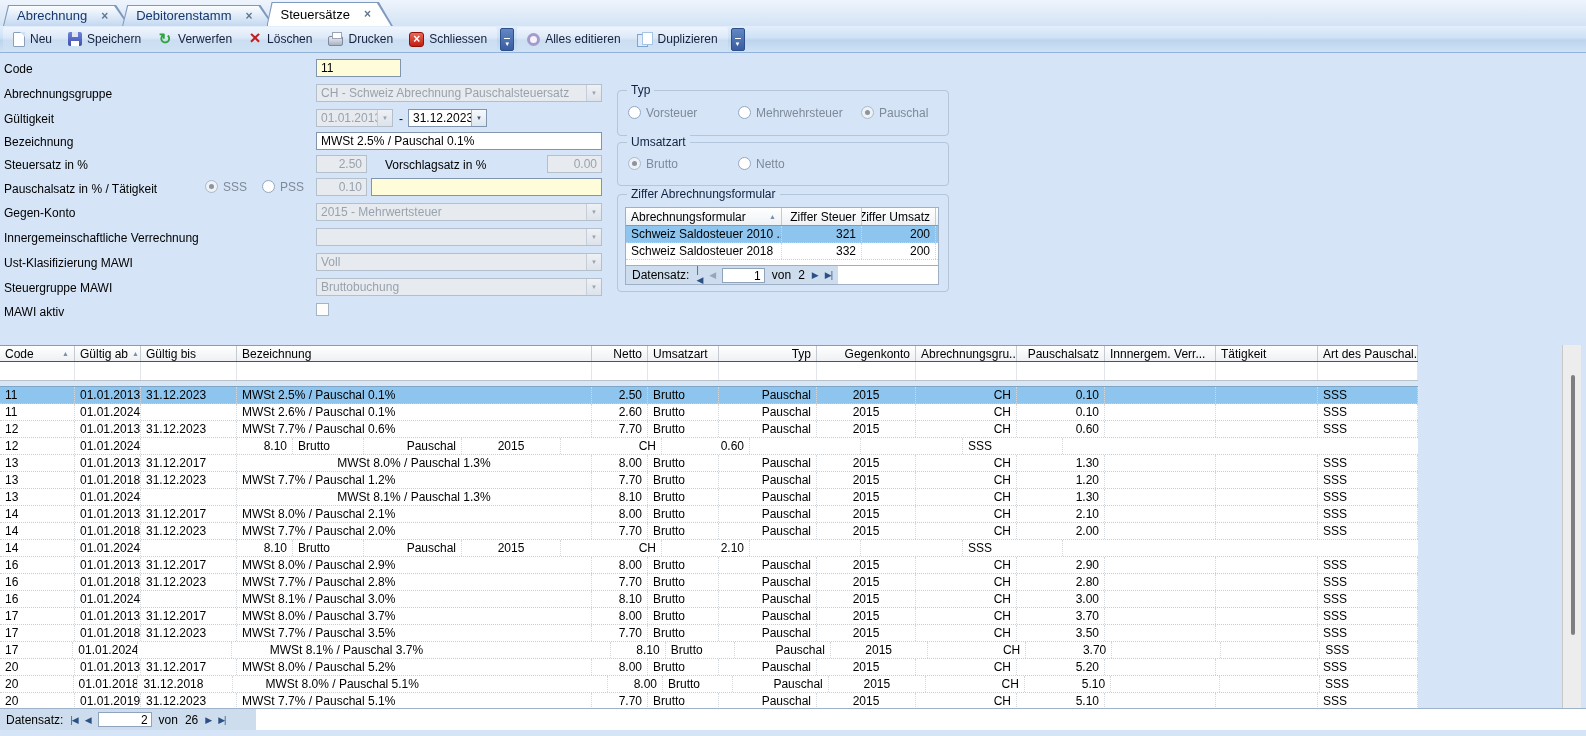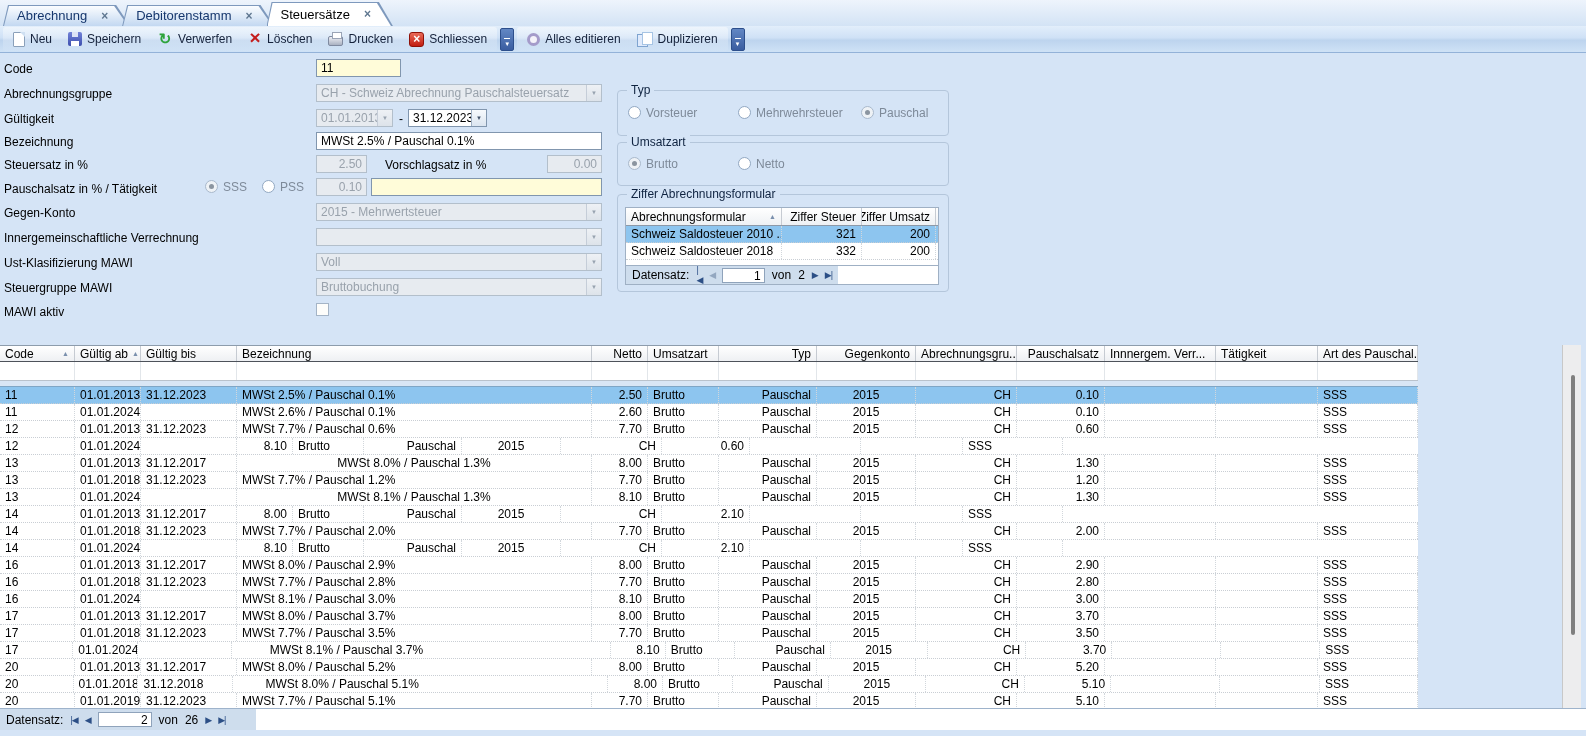--- a/index.html
+++ b/index.html
@@ -481,20 +481,21 @@
         <div class="g-cell" style="width: 101px; text-align: right;">CH</div>
         <div class="g-cell" style="width: 88px; text-align: right;">1.30</div>
         <div class="g-cell" style="width: 111px; text-align: left;"></div>
         <div class="g-cell" style="width: 102px; text-align: left;"></div>
         <div class="g-cell" style="width: 100px; text-align: left;">SSS</div>
       </div>
       <div class="grow">
         <div class="g-cell" style="width: 75px; text-align: left;">14</div>
         <div class="g-cell" style="width: 66px; text-align: left;">01.01.2013</div>
         <div class="g-cell" style="width: 96px; text-align: left;">31.12.2017</div>
+        <div class="g-cell" style="width: 355px; text-align: left;">MWSt 8.0% / Pauschal 2.1%</div>
         <div class="g-cell" style="width: 56px; text-align: right;">8.00</div>
         <div class="g-cell" style="width: 71px; text-align: left;">Brutto</div>
         <div class="g-cell" style="width: 98px; text-align: right;">Pauschal</div>
         <div class="g-cell" style="width: 99px; text-align: center;">2015</div>
         <div class="g-cell" style="width: 101px; text-align: right;">CH</div>
         <div class="g-cell" style="width: 88px; text-align: right;">2.10</div>
         <div class="g-cell" style="width: 111px; text-align: left;"></div>
         <div class="g-cell" style="width: 102px; text-align: left;"></div>
         <div class="g-cell" style="width: 100px; text-align: left;">SSS</div>
       </div>

